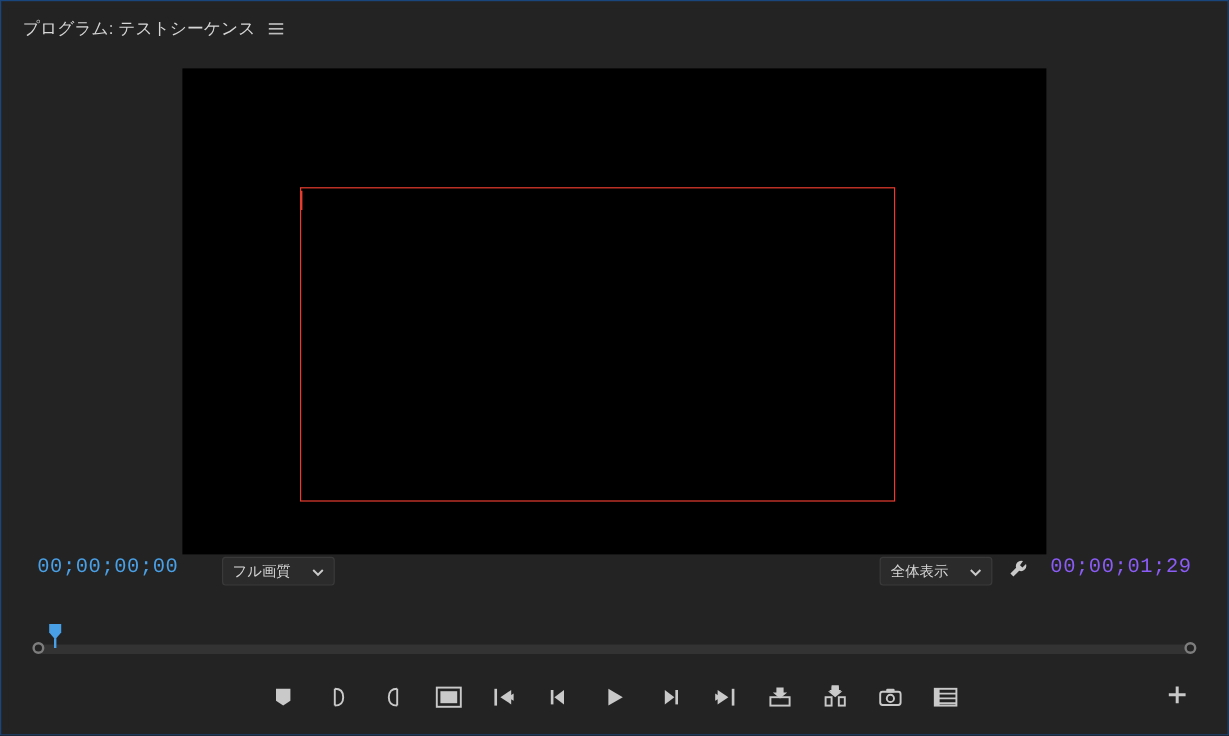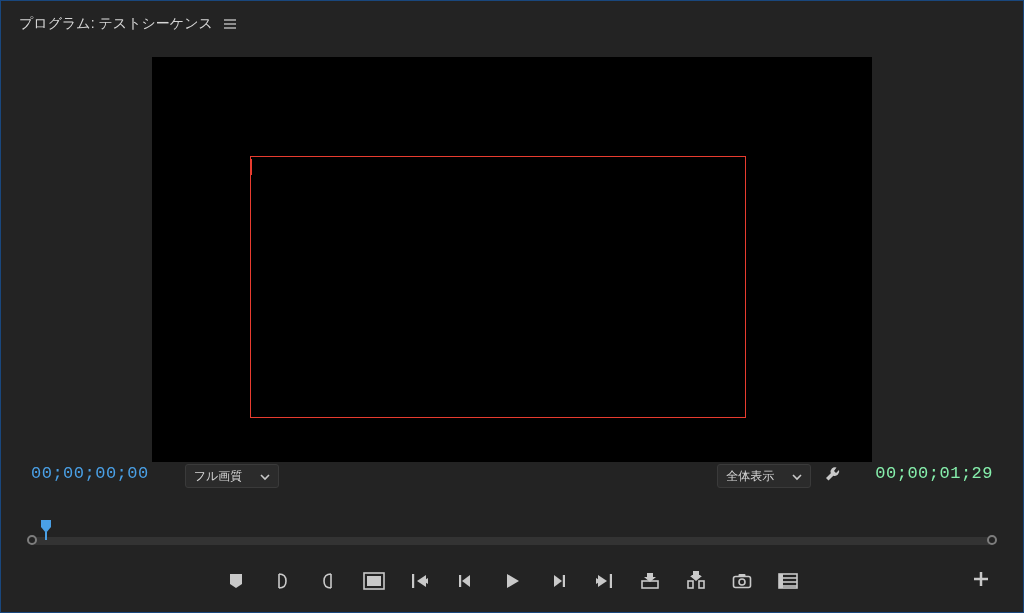--- a/index.html
+++ b/index.html
@@ -7,21 +7,21 @@
   .app { width: 1024px; height: 613px; background: #232323; border: 1px solid #19477d; position: relative; }
   .inner { position: absolute; inset: 6px; background: #232323; }
   .header { height: 34px; display: flex; align-items: center; padding: 0 12px; font-size: 14px; color: #d6d6d6; }
   .header .menu-icon { margin-left: 10px; display: inline-flex; }
   .canvas-wrap { position: absolute; top: 50px; left: 0; right: 0; height: 415px; display: flex; justify-content: center; }
   .canvas { width: 720px; height: 405px; background: #000; position: relative; }
   .red-box { position: absolute; border: 1px solid #e83c2f; }
   .red-box .handle { position: absolute; width: 2px; height: 16px; background: #e83c2f; left: -1px; top: 2px; }
   .controls-row { position: absolute; top: 457px; left: 0; right: 0; height: 34px; display: flex; align-items: flex-start; padding: 0 24px; }
   .timecode { color: #4aa0e6; font-family: "Courier New", monospace; font-size: 17px; letter-spacing: 0.5px; }
-  .timecode.right { margin-left: 30px; color: #86efac; }
+  .timecode.right { margin-left: 14px; color: #8b5cf6; }
   .gap { flex: 1; }
   .dd { display: inline-flex; align-items: center; height: 24px; background: #2b2b2b; border: 1px solid #3a3a3a; border-radius: 3px; padding: 0 8px; font-size: 12px; color: #d6d6d6; margin: 0 6px; }
   .dd .chev { margin-left: 18px; }
   .wrench { margin: 0 2px 0 6px; display: inline-flex; }
   .scrub { position: absolute; top: 516px; left: 24px; right: 24px; height: 24px; }
   .scrub-track { position: absolute; top: 14px; left: 0; right: 0; height: 8px; background: #333333; border-radius: 4px; }
   .scrub-end { position: absolute; top: 12px; width: 10px; height: 10px; border: 2px solid #7d7d7d; border-radius: 50%; background: #232323; }
   .scrub-end.start { left: -4px; }
   .scrub-end.end { right: -4px; }
   .playhead { position: absolute; top: -3px; width: 14px; height: 12px; }

